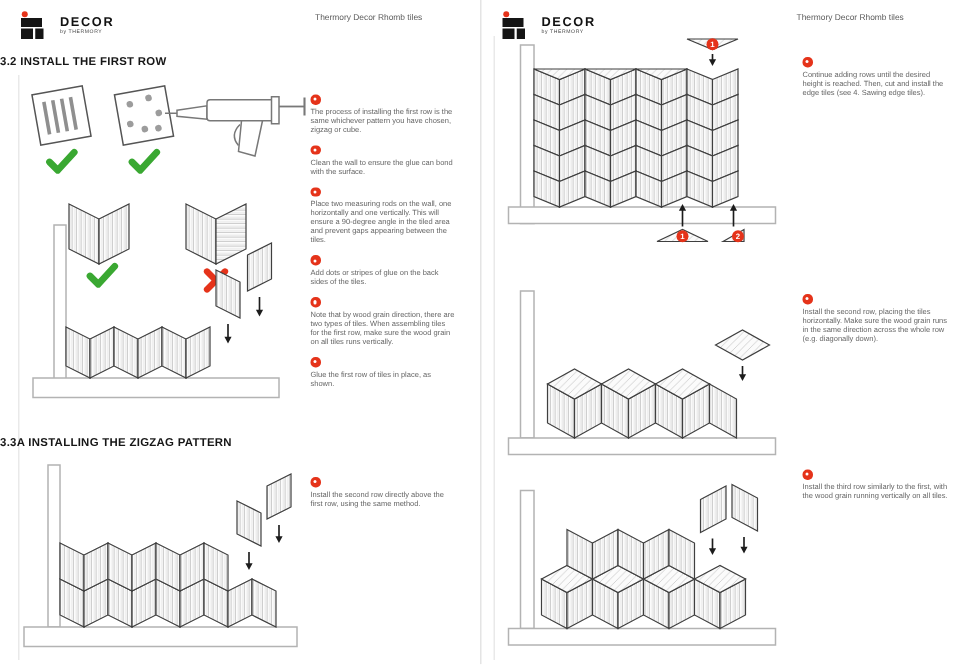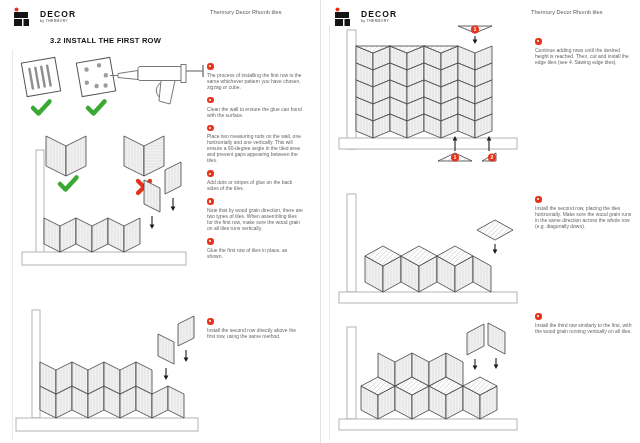--- a/index.html
+++ b/index.html
@@ -7,21 +7,21 @@
          font-family:"Liberation Sans",sans-serif;}
   .page{position:absolute;top:0;width:320px;height:443px;background:#fff;}
   #pageL{left:0;}
   #pageR{left:320px;border-left:1px solid #e4e4e4;}
   .hairline{position:absolute;width:1px;background:#e9e9e9;}
   .logo{position:absolute;left:12px;top:7px;display:flex;gap:4px;align-items:flex-start;}
   .logo-txt{display:flex;flex-direction:column;margin-top:3px;}
   .logo-name{font-size:8.5px;font-weight:bold;letter-spacing:1.1px;color:#121212;line-height:8px;}
   .logo-sub{font-size:3.4px;color:#444;letter-spacing:0.4px;margin-top:1px;}
   .hdr-right{position:absolute;left:210px;top:9px;font-size:5.6px;color:#5c5c5c;}
-  .h1{position:absolute;left:11px;font-size:7.6px;font-weight:bold;color:#161616;letter-spacing:0.2px;padding-left:39px;}
+  .h1{position:absolute;left:0;font-size:7.6px;font-weight:bold;color:#161616;letter-spacing:0.2px;}
   .steps{position:absolute;display:flex;flex-direction:column;}
   .step{margin-bottom:7px;}
   .badge{display:flex;align-items:center;justify-content:center;width:6.6px;height:6.6px;
          border-radius:50%;background:#e5331a;margin-bottom:2.2px;}
   .badge::after{content:"";width:2.2px;height:2.2px;border-radius:50%;background:#fff;}
   .stext{font-size:5px;line-height:6px;color:#666;}
   svg.illo{position:absolute;overflow:visible;}
 </style>
 </head>
 <body>
@@ -148,20 +148,21 @@
       <div class="step">
         <span class="badge"></span>
         <div class="stext">Note that by wood grain direction, there are two types of tiles. When assembling tiles for the first row, make sure the wood grain on all tiles runs vertically.</div>
       </div>
       <div class="step">
         <span class="badge"></span>
         <div class="stext">Glue the first row of tiles in place, as shown.</div>
       </div>
     </div>
 
+    <div class="h1" style="top:290px">3.3A INSTALLING THE ZIGZAG PATTERN</div>
     <svg class="illo" id="illoD" style="left:8px;top:308px" width="200" height="130">
         <rect x="24" y="2" width="8" height="108" fill="#fff" stroke="#b3b3b3" stroke-width="1"></rect>
         <rect x="8" y="110" width="182" height="13" fill="#fff" stroke="#b3b3b3" stroke-width="1"></rect>
         <polygon points="32,78 48,86 48,110 32,102" fill="url(#gv)" stroke="#3f3f3f" stroke-width="0.8"></polygon>
         <polygon points="48,86 64,78 64,102 48,110" fill="url(#gv)" stroke="#3f3f3f" stroke-width="0.8"></polygon>
         <polygon points="64,78 80,86 80,110 64,102" fill="url(#gv)" stroke="#3f3f3f" stroke-width="0.8"></polygon>
         <polygon points="80,86 96,78 96,102 80,110" fill="url(#gv)" stroke="#3f3f3f" stroke-width="0.8"></polygon>
         <polygon points="96,78 112,86 112,110 96,102" fill="url(#gv)" stroke="#3f3f3f" stroke-width="0.8"></polygon>
         <polygon points="112,86 128,78 128,102 112,110" fill="url(#gv)" stroke="#3f3f3f" stroke-width="0.8"></polygon>
         <polygon points="128,78 144,86 144,110 128,102" fill="url(#gv)" stroke="#3f3f3f" stroke-width="0.8"></polygon>

